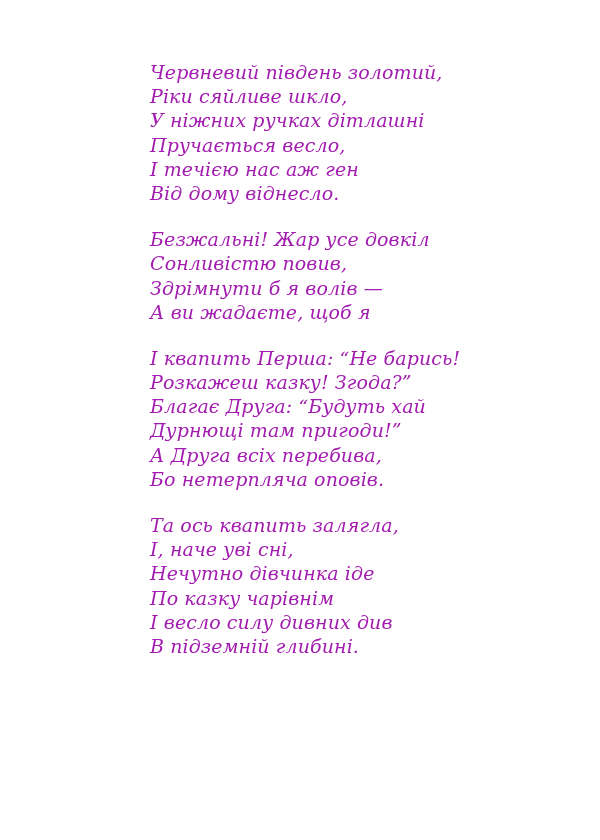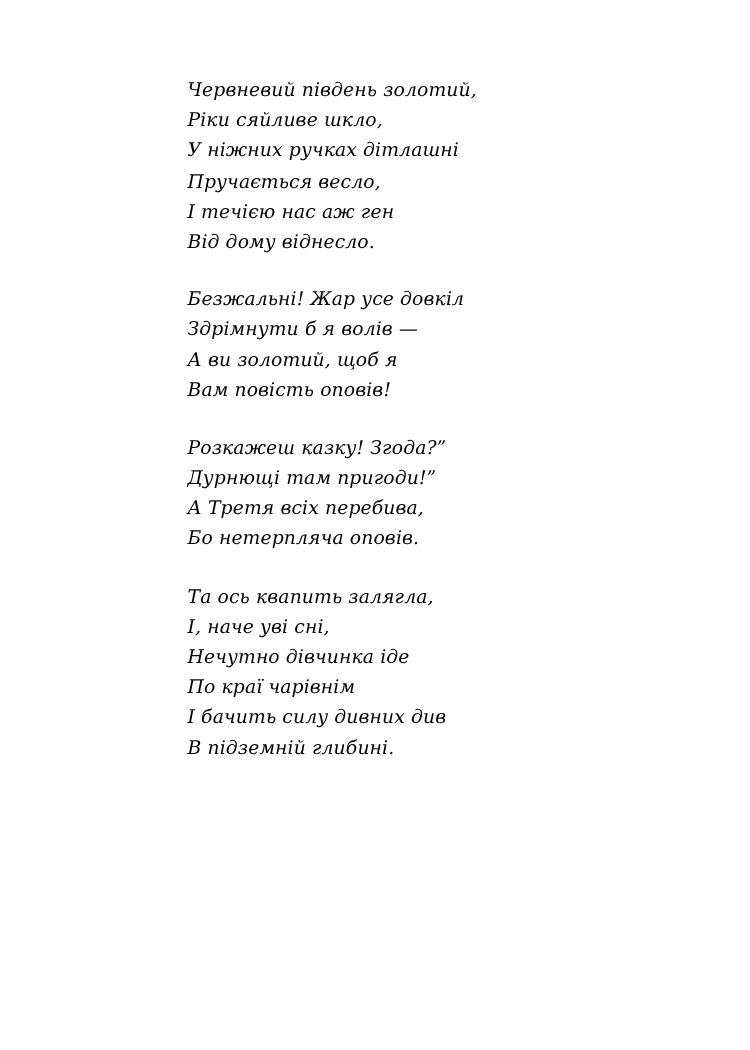--- a/index.html
+++ b/index.html
@@ -13,22 +13,22 @@
       position: relative;
       overflow: hidden;
     }
     .poem {
       position: absolute;
       left: 150px;
       top: 60px;
       width: 420px;
       font-family: "DejaVu Serif", "Liberation Serif", serif;
       font-style: italic;
-      font-size: 15px;
-      color: #000000;
+      font-size: 19px;
+      color: #a21caf;
       letter-spacing: 0.1px;
     }
     .stanza {
       margin: 0 0 22px 0;
     }
     .line {
       display: block;
       height: 24.2px;
       line-height: 24.2px;
       white-space: nowrap;
@@ -42,31 +42,33 @@
   <div class="stanza" id="stanza-1">
     <span class="line">Червневий південь золотий,</span>
     <span class="line">Ріки сяйливе шкло,</span>
     <span class="line">У ніжних ручках дітлашні</span>
     <span class="line">Пручається весло,</span>
     <span class="line">І течією нас аж ген</span>
     <span class="line">Від дому віднесло.</span>
   </div>
   <div class="stanza" id="stanza-2">
     <span class="line">Безжальні! Жар усе довкіл</span>
+    <span class="line">Сонливістю повив,</span>
     <span class="line">Здрімнути б я волів —</span>
-    <span class="line">А ви золотий, щоб я</span>
-    <span class="line">Вам повість оповів!</span>
+    <span class="line">А ви жадаєте, щоб я</span>
   </div>
   <div class="stanza" id="stanza-3">
+    <span class="line">І квапить Перша: “Не барись!</span>
     <span class="line">Розкажеш казку! Згода?”</span>
+    <span class="line">Благає Друга: “Будуть хай</span>
     <span class="line">Дурнющі там пригоди!”</span>
-    <span class="line">А Третя всіх перебива,</span>
+    <span class="line">А Друга всіх перебива,</span>
     <span class="line">Бо нетерпляча оповів.</span>
   </div>
   <div class="stanza" id="stanza-4">
     <span class="line">Та ось квапить залягла,</span>
     <span class="line">І, наче уві сні,</span>
     <span class="line">Нечутно дівчинка іде</span>
-    <span class="line">По краї чарівнім</span>
-    <span class="line">І бачить силу дивних див</span>
+    <span class="line">По казку чарівнім</span>
+    <span class="line">І весло силу дивних див</span>
     <span class="line">В підземній глибині.</span>
   </div>
 </div>
 
 </body></html>

